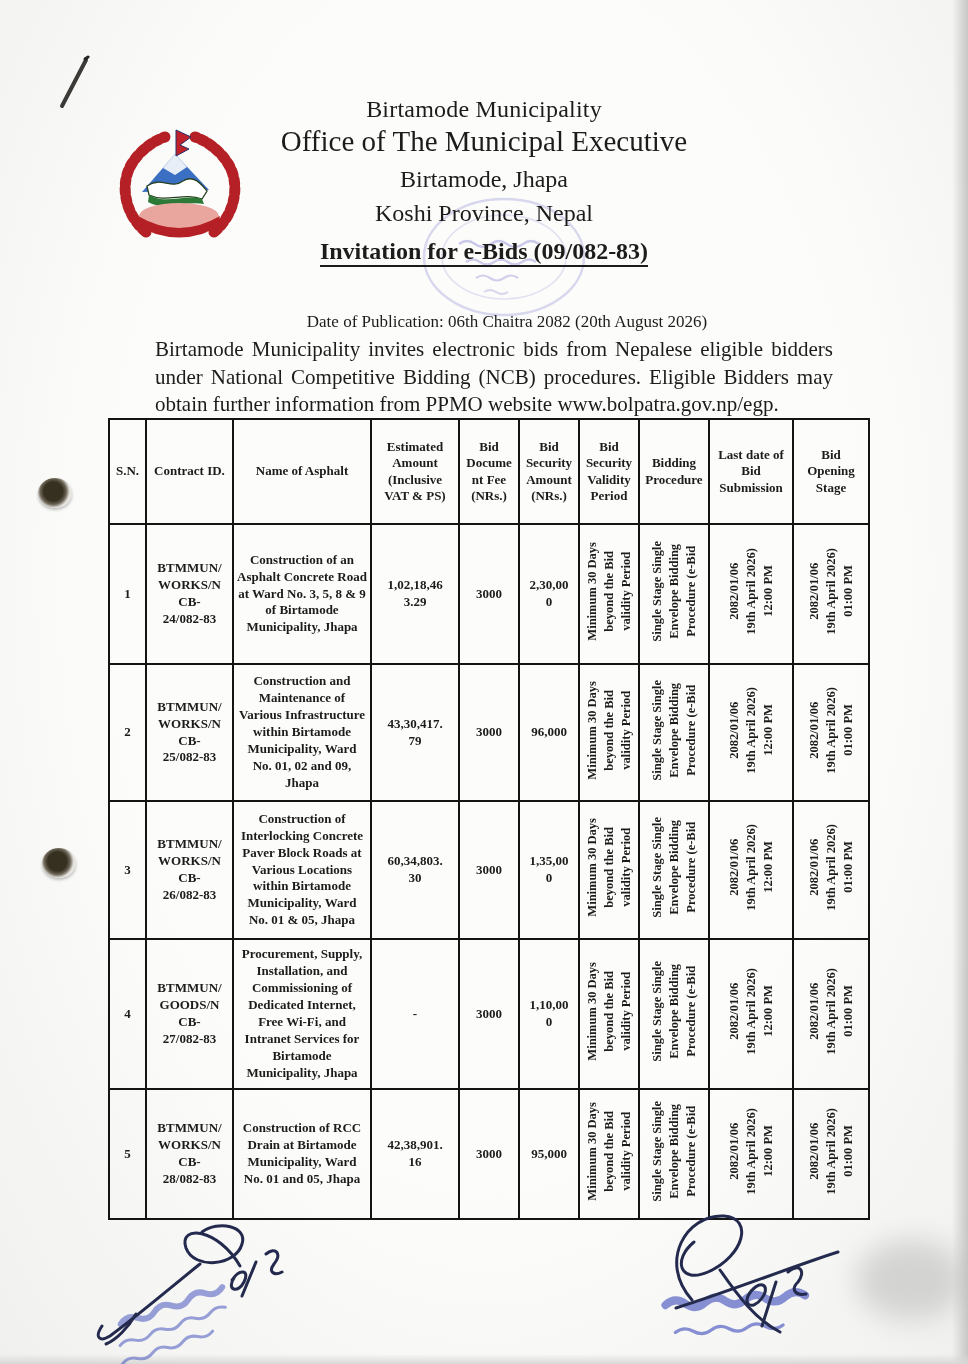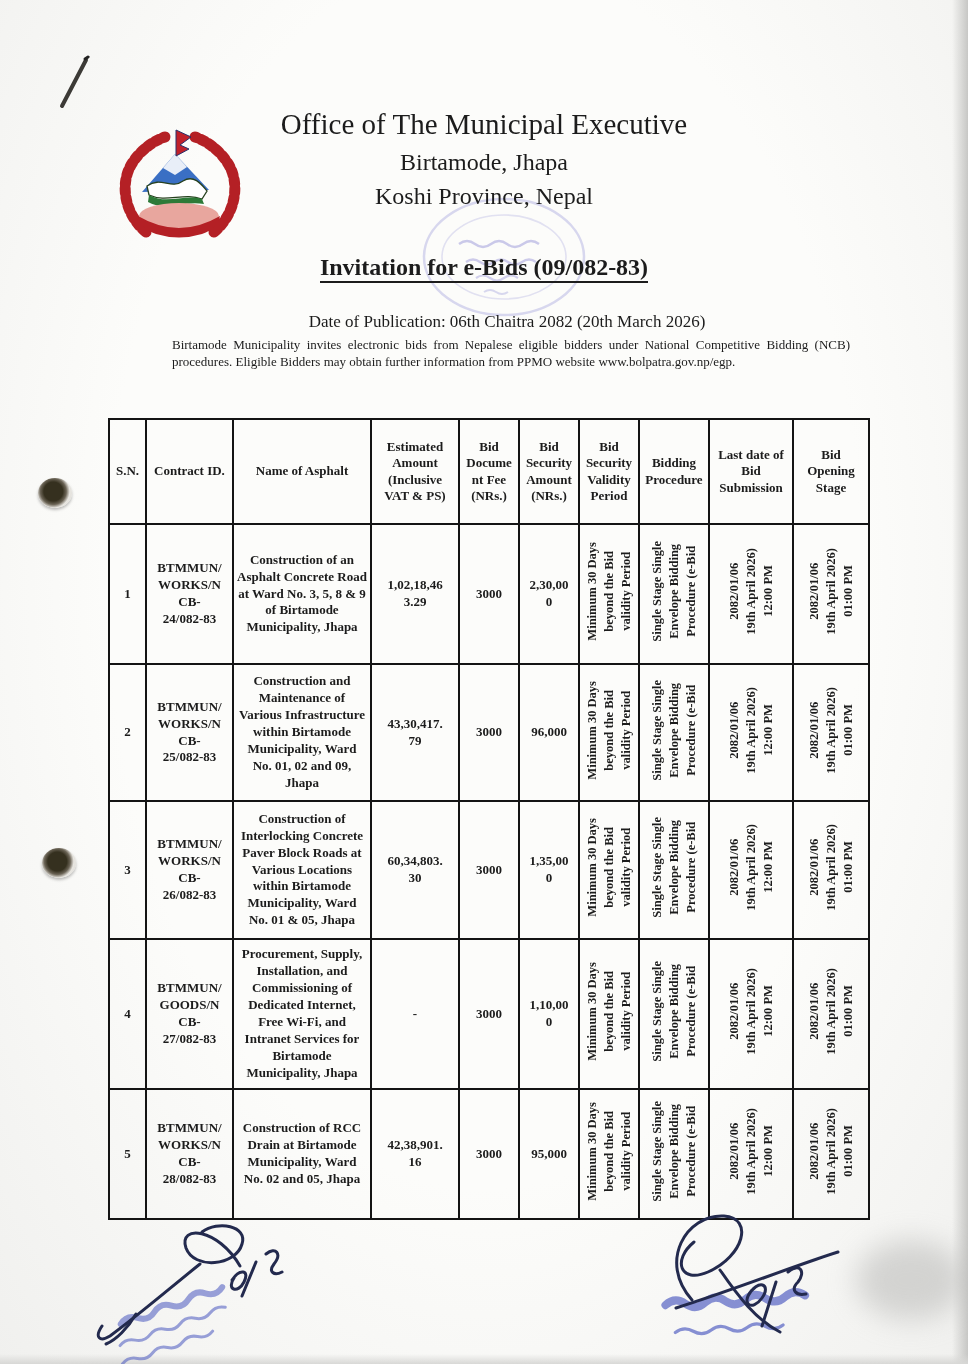--- a/index.html
+++ b/index.html
@@ -18,27 +18,27 @@
   
   .hp{position:absolute;width:34px;height:30px;border-radius:50%;
     background:radial-gradient(circle at 45% 45%, #35301f 0 38%, #6b6456 52%, #e8e6e1 66%, #d4d2cd 100%);
     box-shadow:0 2px 3px rgba(0,0,0,.25);}
   .hp1{left:38px;top:478px;}
   .hp2{left:42px;top:848px;}
 
   
   .head-wrap{position:absolute;left:0;top:96px;width:968px;text-align:center;}
   .h-line1{font-size:24px;letter-spacing:.2px;}
-  .h-line2{font-size:29px;margin-top:12px;text-align:center;}
+  .h-line2{font-size:29px;margin-top:2px;text-align:center;}
   .h-line3{font-size:24px;margin-top:8px;}
   .h-line4{font-size:24px;margin-top:7px;}
-  .doc-title{position:absolute;left:0;top:254px;width:968px;text-align:center;}
+  .doc-title{position:absolute;left:0;top:238px;width:968px;text-align:center;}
   .doc-title span{font-size:24px;font-weight:bold;border-bottom:2.5px solid #1c1c1c;padding-bottom:1px;}
   .pub-date{position:absolute;left:168px;top:312px;width:678px;text-align:center;font-size:17px;}
-  .intro{position:absolute;left:172px;top:336px;width:678px;font-size:13px;line-height:1.32;
+  .intro{position:absolute;left:155px;top:336px;width:678px;font-size:21px;line-height:1.32;
     text-align:justify;}
 
   .emblem{position:absolute;left:114px;top:128px;}
   .round-stamp{position:absolute;left:414px;top:192px;opacity:.85;}
 
   .pencil-mark{position:absolute;left:48px;top:48px;}
 
   
   table.bids{position:absolute;left:108px;top:418px;width:760px;border-collapse:collapse;table-layout:fixed;}
   table.bids th,table.bids td{
@@ -85,30 +85,31 @@
   <svg class="round-stamp" width="180" height="130">
     <ellipse cx="90" cy="65" rx="80" ry="58" stroke="rgba(96,92,196,0.28)" stroke-width="2.5" fill="none"></ellipse>
     <ellipse cx="90" cy="65" rx="62" ry="42" stroke="rgba(96,92,196,0.20)" stroke-width="1.6" fill="none"></ellipse>
     <path d="M45,52 q8,-6 16,0 q8,6 16,0 q8,-6 16,0 q8,6 16,0 q8,-6 16,0" stroke="rgba(96,92,196,0.38)" stroke-width="2.4" fill="none"></path>
     <path d="M52,70 q7,-5 14,0 q7,5 14,0 q7,-5 14,0 q7,5 14,0 q7,-5 14,0" stroke="rgba(96,92,196,0.36)" stroke-width="2.4" fill="none"></path>
     <path d="M62,86 q7,-5 14,0 q7,5 14,0 q7,-5 14,0" stroke="rgba(96,92,196,0.33)" stroke-width="2.2" fill="none"></path>
     <path d="M70,100 q6,-4 12,0 q6,4 12,0" stroke="rgba(96,92,196,0.28)" stroke-width="2" fill="none"></path>
   </svg>
 
   <div class="head-wrap">
+    <div class="h-line1">Birtamode Municipality</div>
     <div class="h-line2">Office of The Municipal Executive</div>
     <div class="h-line3">Birtamode, Jhapa</div>
     <div class="h-line4">Koshi Province, Nepal</div>
   </div>
 
   <div class="doc-title">
     <span>Invitation for e-Bids (09/082-83)</span>
   </div>
 
-  <div class="pub-date">Date of Publication: 06th Chaitra 2082 (20th March 2026)</div>
+  <div class="pub-date">Date of Publication: 06th Chaitra 2082 (20th August 2026)</div>
 
   <div class="intro">Birtamode Municipality invites electronic bids from Nepalese eligible bidders under National Competitive Bidding (NCB) procedures. Eligible Bidders may obtain further information from PPMO website www.bolpatra.gov.np/egp.</div>
 
   <table class="bids">
     <colgroup>
       <col style="width:37px">
         <col style="width:87px">
         <col style="width:138px">
         <col style="width:88px">
       <col style="width:60px">
@@ -233,21 +234,21 @@
 19th April 2026)
 01:00 PM</div></td>
     </tr>
 
     <tr style="height:130px">
       <td>5</td>
       <td>BTMMUN/
 WORKS/N
 CB-
 28/082-83</td>
-      <td class="name-cell">Construction of RCC Drain at Birtamode Municipality, Ward No. 02 and 05, Jhapa</td>
+      <td class="name-cell">Construction of RCC Drain at Birtamode Municipality, Ward No. 01 and 05, Jhapa</td>
       <td>42,38,901.
 16</td>
       <td>3000</td>
       <td>95,000</td>
       <td><div class="rot">Minimum 30 Days
 beyond the Bid
 validity Period</div></td>
       <td><div class="rot">Single Stage Single
 Envelope Bidding
 Procedure (e-Bid</div></td>

